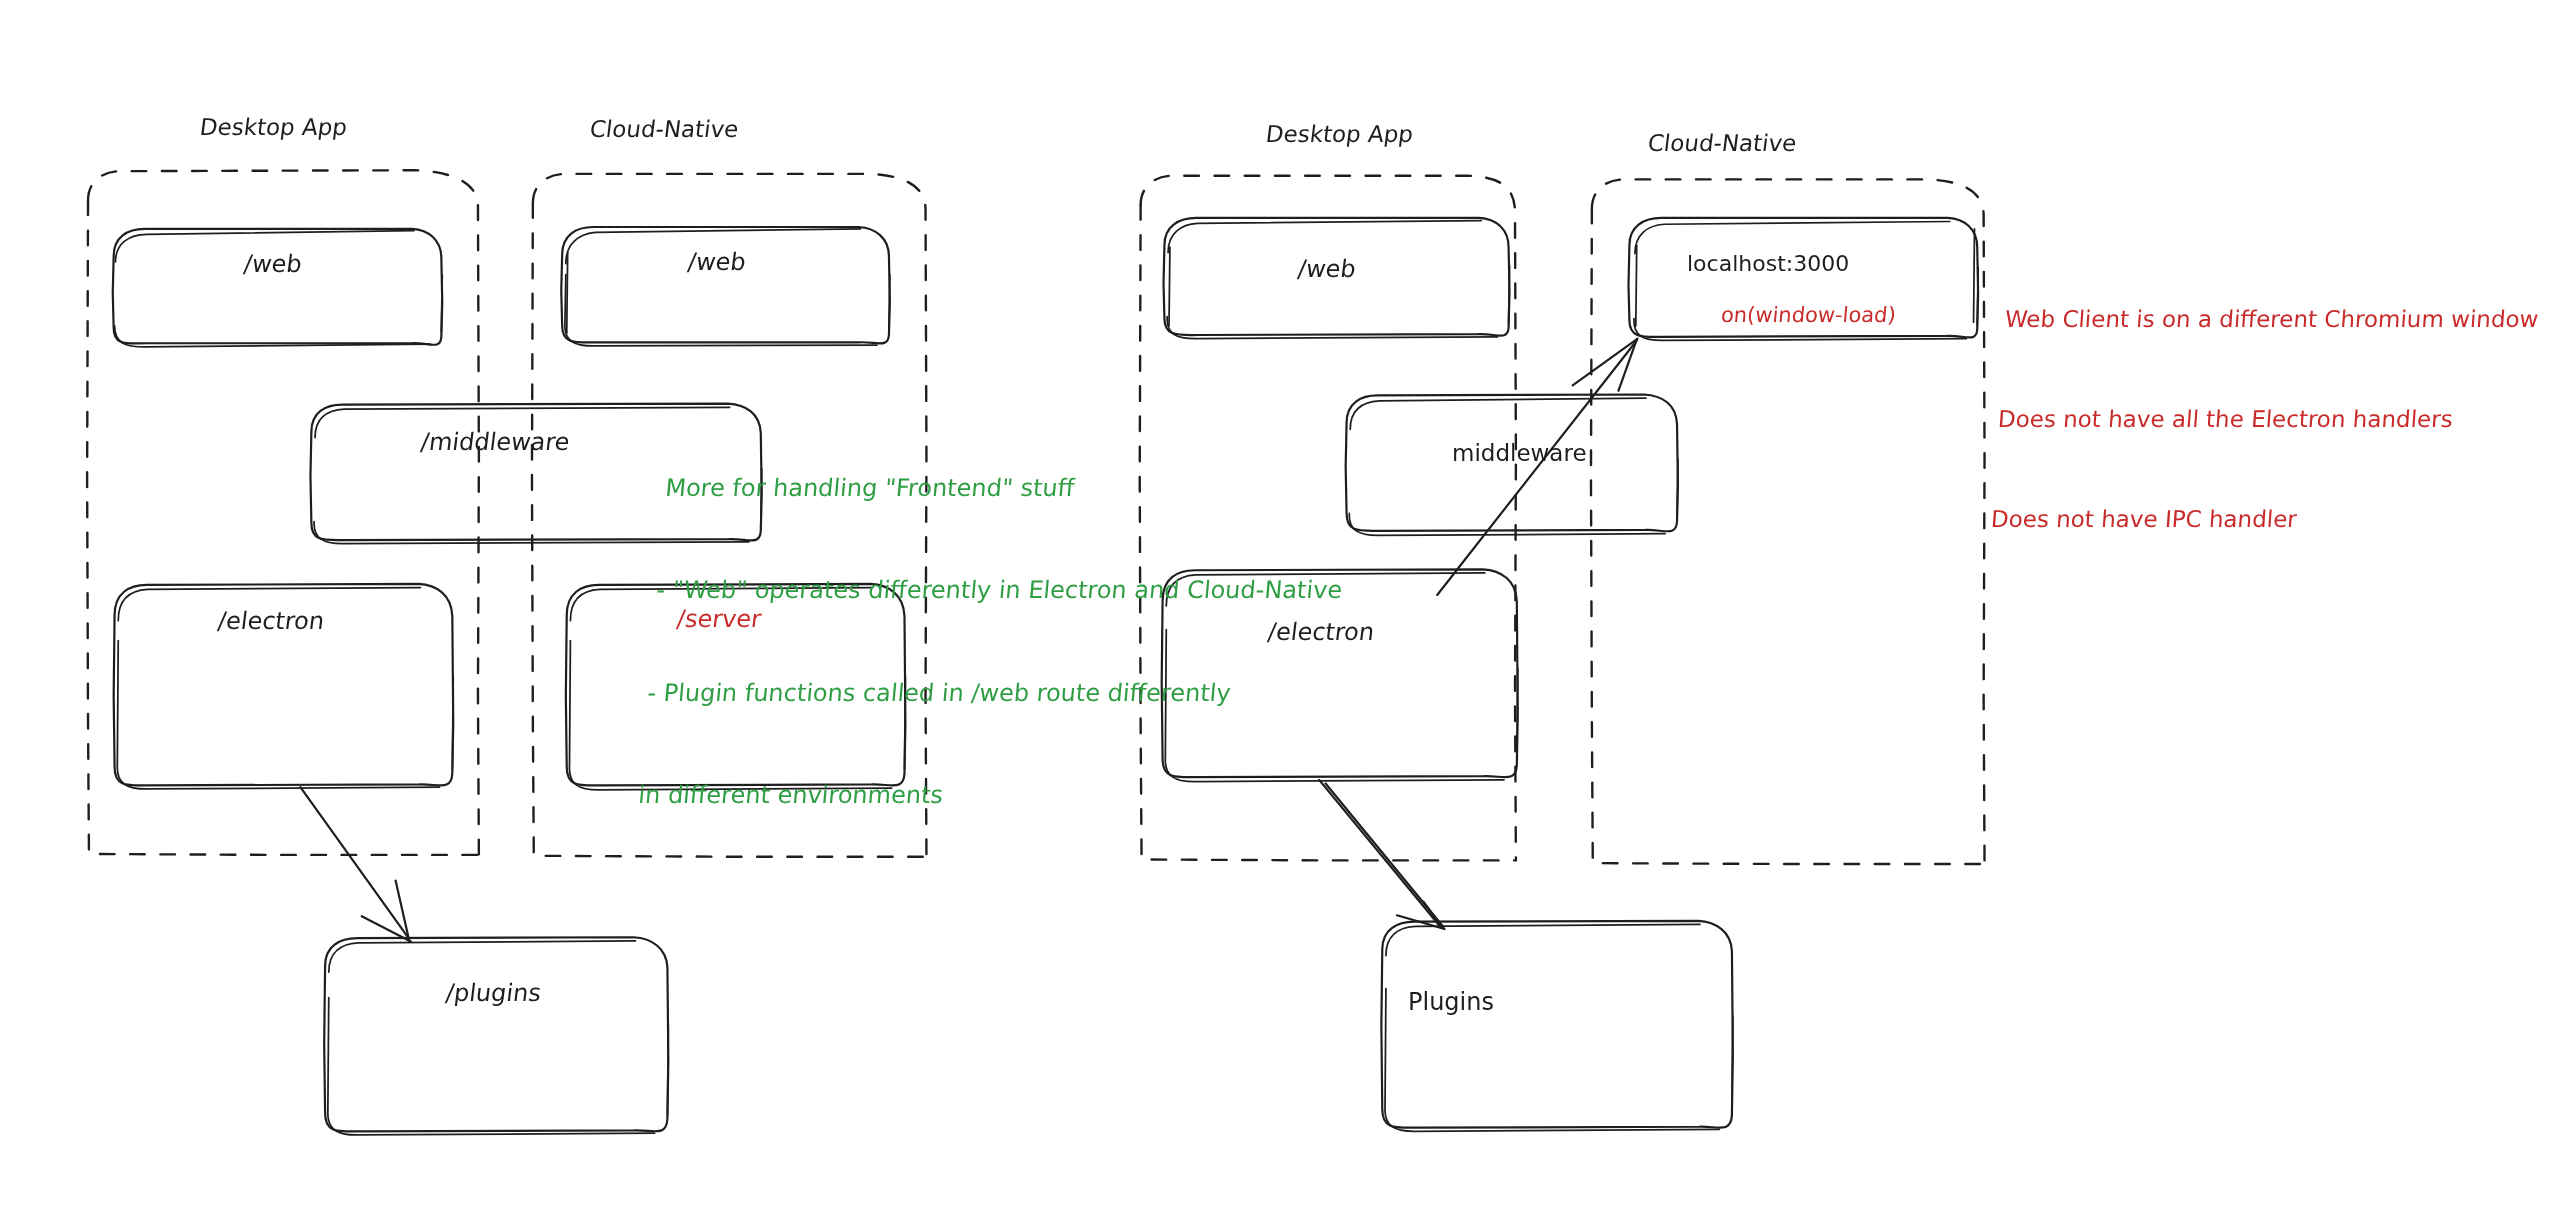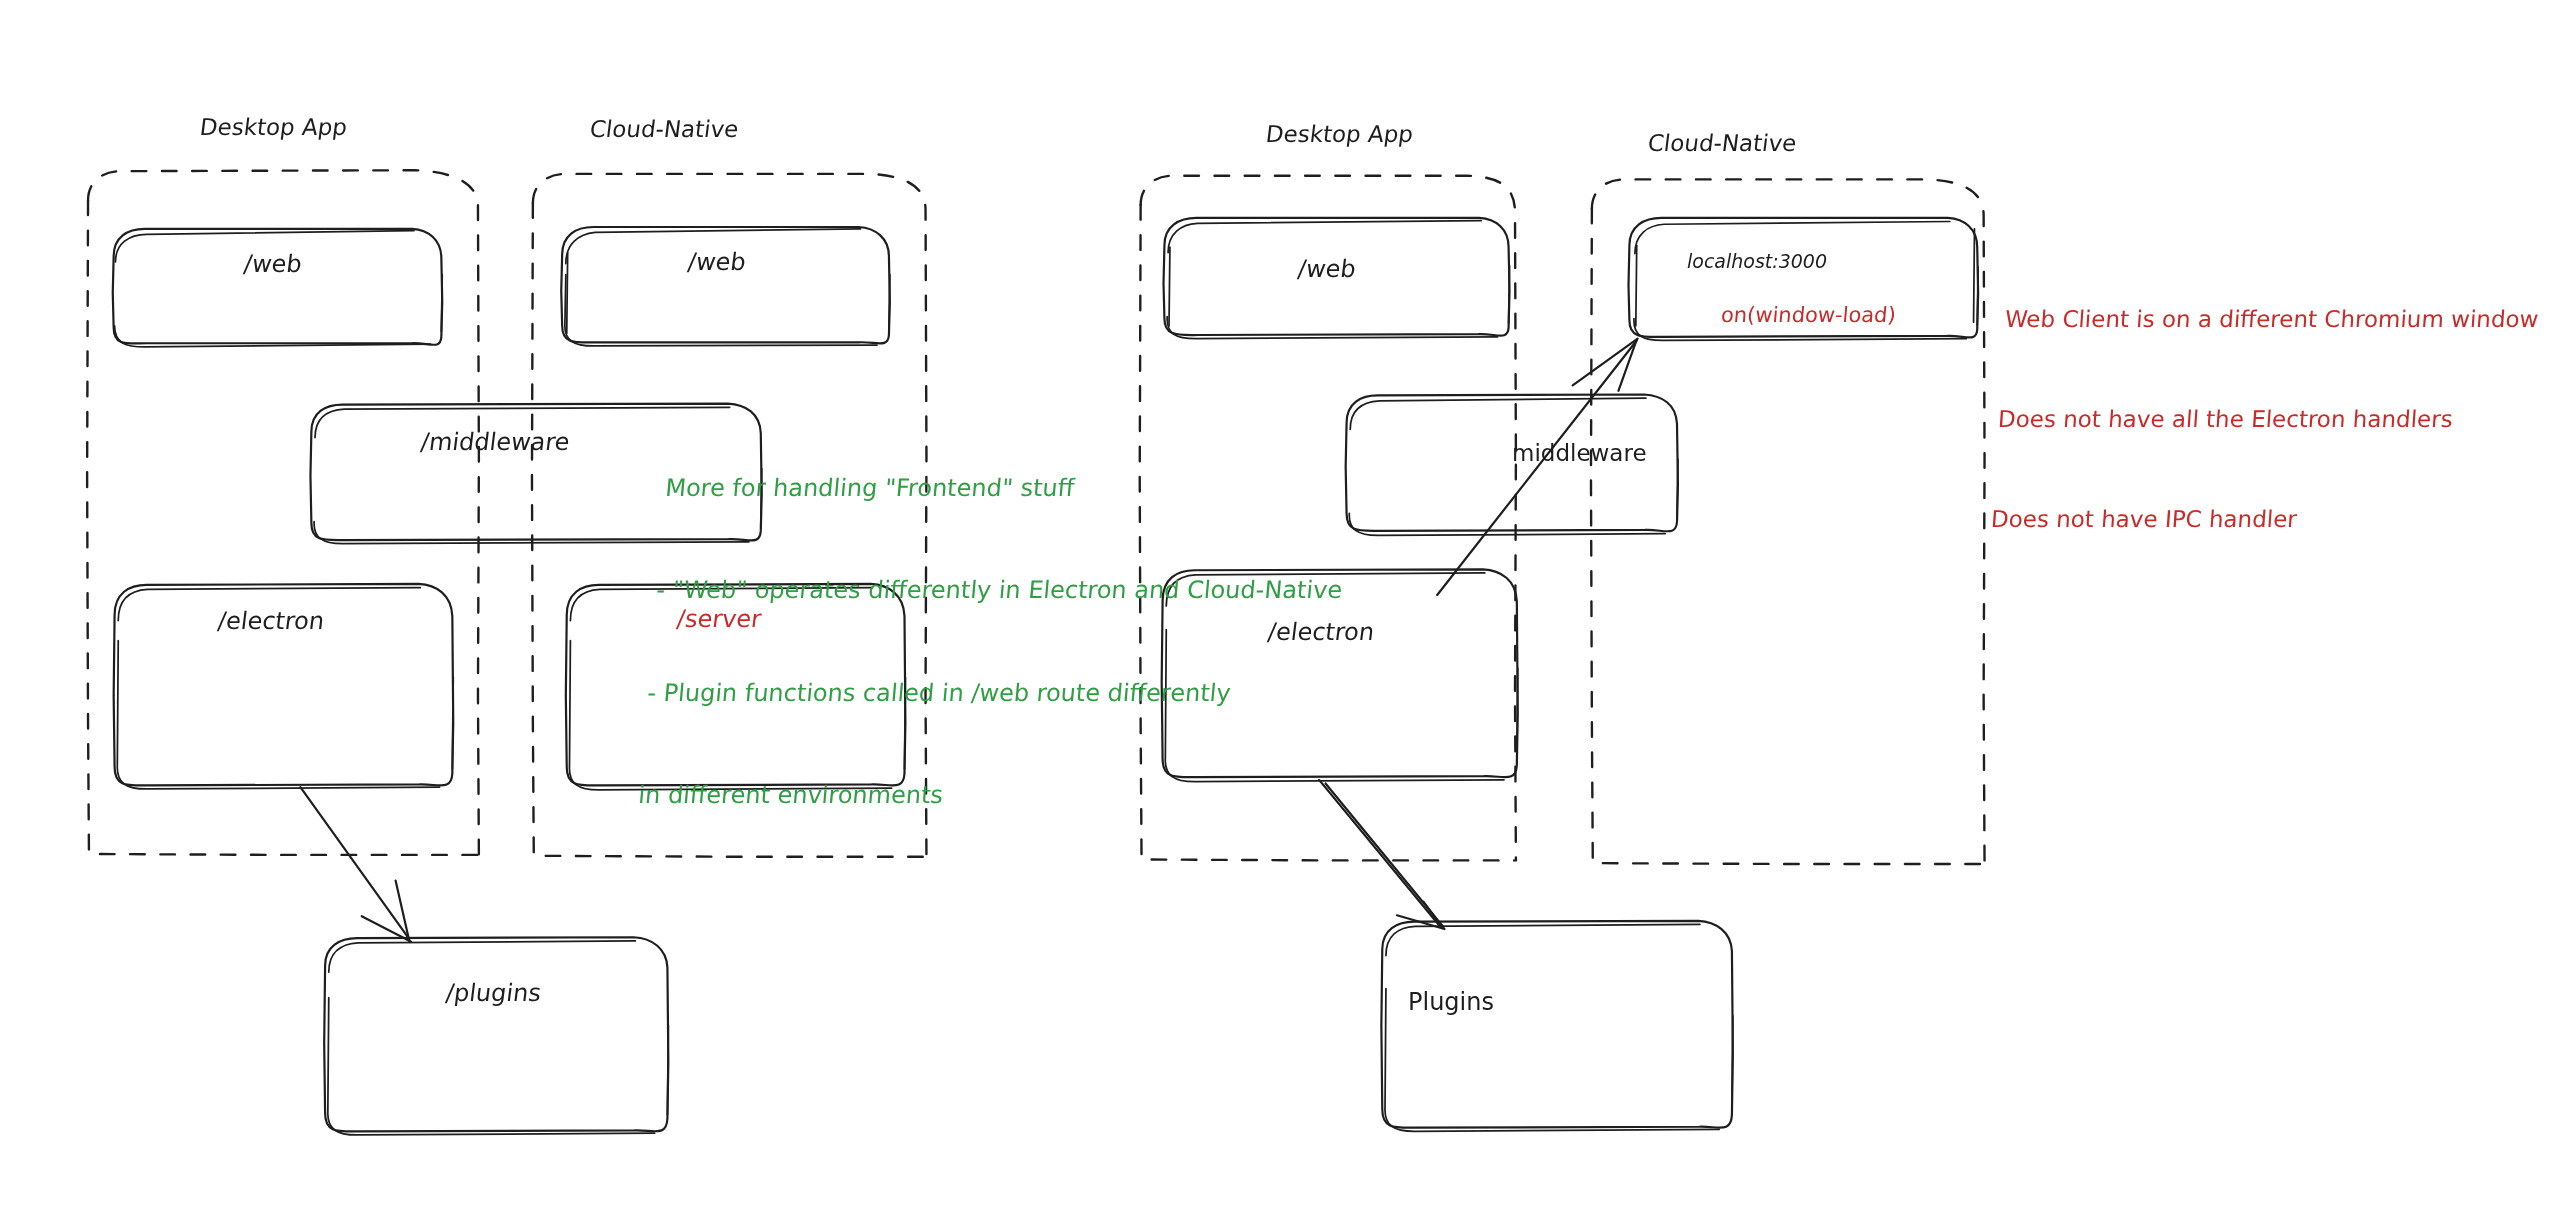--- a/index.html
+++ b/index.html
@@ -227,23 +227,23 @@
     <div>More for handling "Frontend" stuff</div>
     <div>- "Web" operates differently in Electron and Cloud-Native</div>
     <div>- Plugin functions called in /web route differently</div>
     <div>in different environments</div>
   </div>
 
   <div class="lbl group-title" style="left:1266px; top:119px;">Desktop App</div>
   <div class="lbl group-title" style="left:1648px; top:128px;">Cloud-Native</div>
 
   <div class="lbl node-label" style="left:1298px; top:254px;">/web</div>
-  <div class="lbl node-label plain" style="left:1687px; top:249px; font-size:19px;font-style:italic;">localhost:3000</div>
+  <div class="lbl node-label plain" style="left:1687px; top:249px; font-size:22px;">localhost:3000</div>
   <div class="lbl red-sub" style="left:1721px; top:302px;">on(window-load)</div>
-  <div class="lbl node-label plain" style="left:1512px; top:438px; font-size:23px;">middleware</div>
+  <div class="lbl node-label plain" style="left:1452px; top:438px; font-size:23px;">middleware</div>
   <div class="lbl node-label" style="left:1268px; top:617px;">/electron</div>
   <div class="lbl node-label plain" style="left:1408px; top:987px;">Plugins</div>
 
   <div class="lbl note-red" style="left:1998px; top:236px;">
     <div>Web Client is on a different Chromium window</div>
     <div>Does not have all the Electron handlers</div>
     <div>Does not have IPC handler</div>
   </div>
 
 </div>

